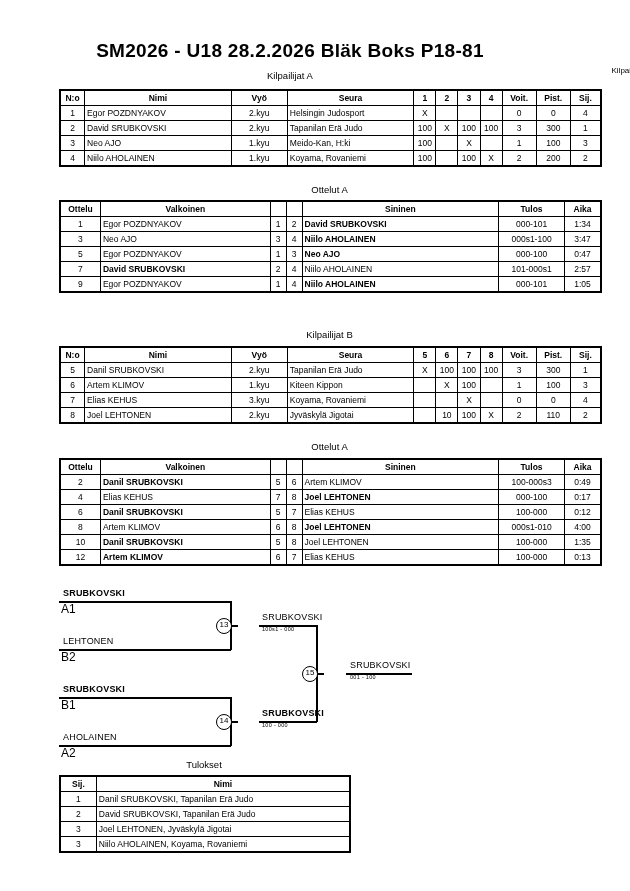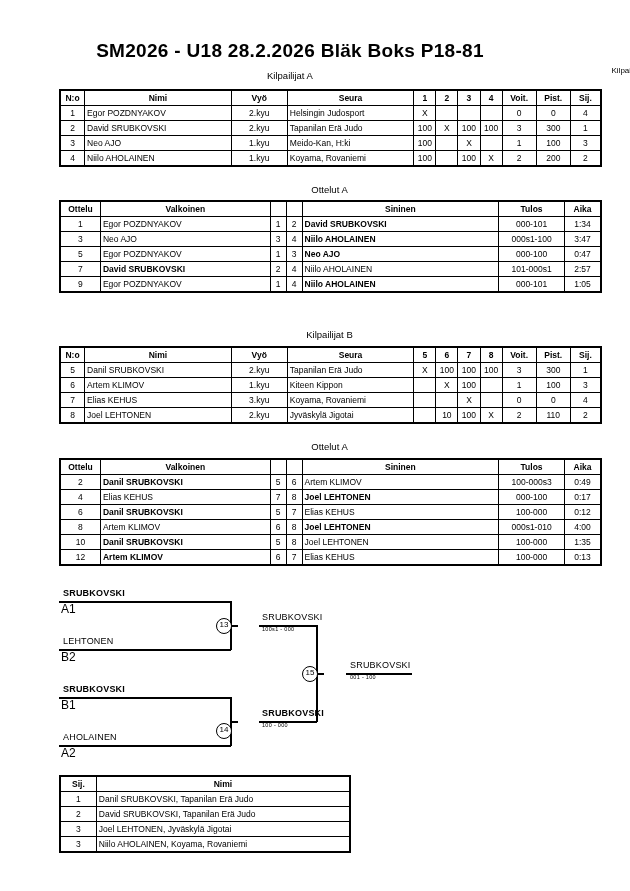--- a/index.html
+++ b/index.html
@@ -417,33 +417,34 @@
     <div class="bname" style="left:33px;top:99px;">SRUBKOVSKI</div>
     <div class="bline h1" style="left:29px;top:112px;width:172px;"></div>
     <div class="bcode" style="left:31px;top:113px;">B1</div>
 
     <div class="bname thin" style="left:33px;top:147px;">AHOLAINEN</div>
     <div class="bline h1" style="left:29px;top:160px;width:172px;"></div>
     <div class="bcode" style="left:31px;top:161px;">A2</div>
 
     <div class="bline v1" style="left:200px;top:112px;height:49px;"></div>
     <div class="bline h1" style="left:200px;top:136px;width:8px;"></div>
-    <div class="bnode" style="left:186px;top:138px;">14</div>
+    <div class="bnode" style="left:186px;top:129px;">14</div>
     <div class="bname" style="left:232px;top:123px;">SRUBKOVSKI</div>
     <div class="bline h1" style="left:229px;top:136px;width:58px;"></div>
     <div class="bscore" style="left:232px;top:137px;">100 - 000</div>
 
     <div class="bline v1" style="left:286px;top:40px;height:97px;"></div>
     <div class="bline h1" style="left:286px;top:88px;width:8px;"></div>
     <div class="bnode" style="left:272px;top:81px;">15</div>
     <div class="bname thin" style="left:320px;top:75px;">SRUBKOVSKI</div>
     <div class="bline h1" style="left:316px;top:88px;width:66px;"></div>
     <div class="bscore" style="left:320px;top:89px;">001 - 100</div>
   </div>
 
+  <div class="caption" style="left:29px;top:759px;width:290px;">Tulokset</div>
   <div class="results">
     <table>
       <colgroup>
           <col style="width:36px">
           <col style="width:254px">
         </colgroup>
       <thead>
         <tr>
           <th class="c">Sij.</th>
           <th class="c">Nimi</th>

